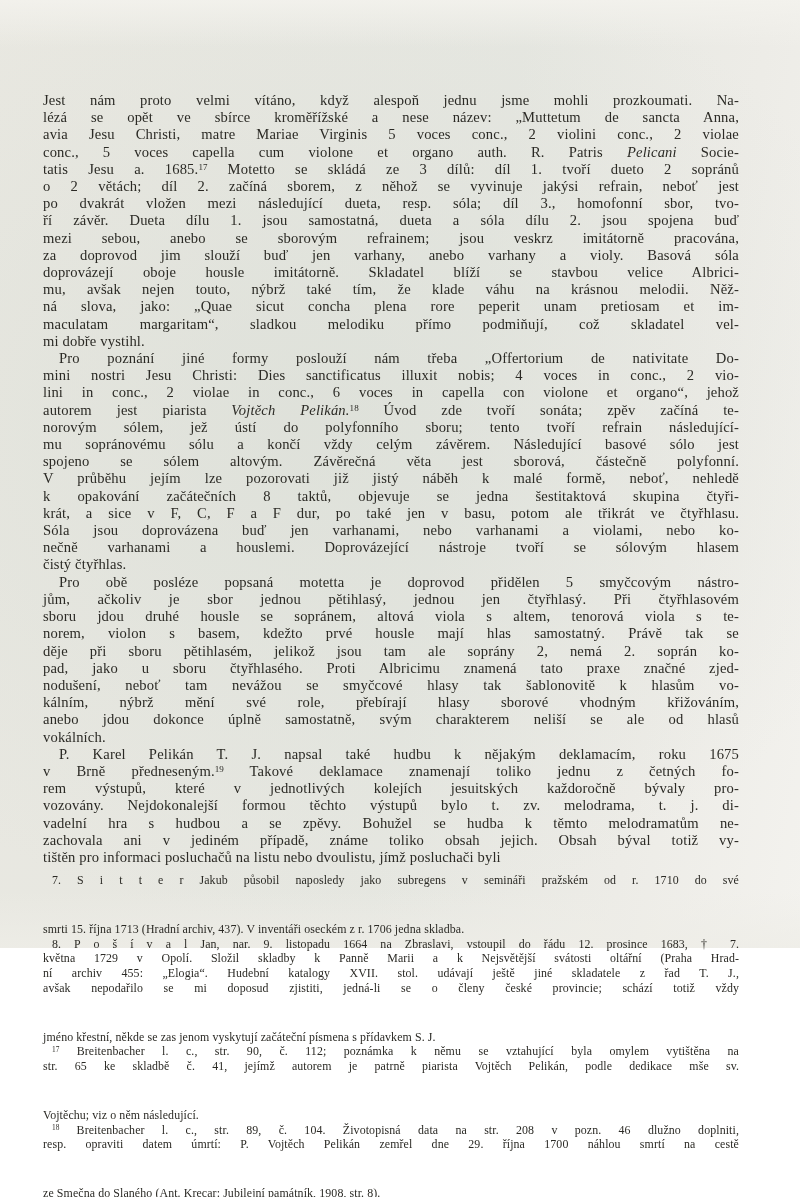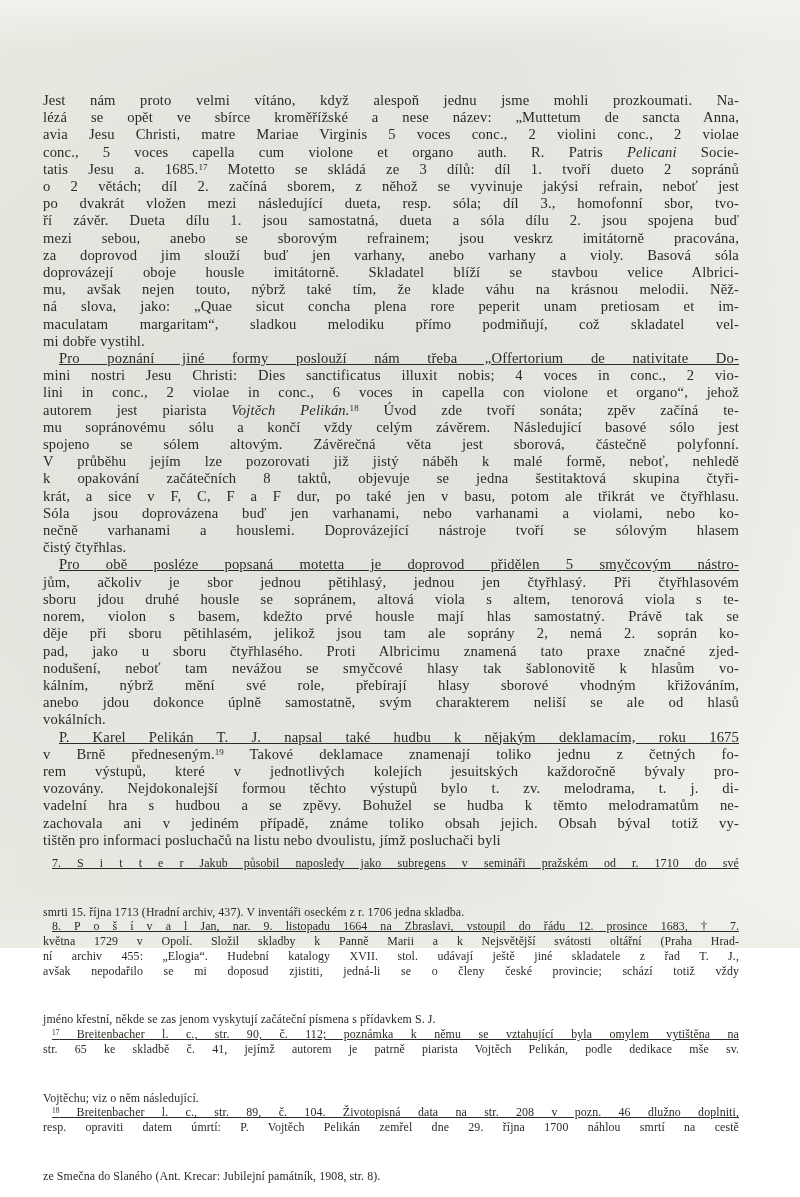--- a/index.html
+++ b/index.html
@@ -22,21 +22,21 @@
     left: 43px; top: 92px; width: 696px;
   }
   .bodytext .line {
     font-size: 14.6px;
     line-height: 17.2px;
     letter-spacing: 0.15px;
     text-align: justify;
     text-align-last: justify;
     white-space: normal;
   }
-  .line.indent { text-indent: 16px; text-decoration: underline; }
+  .line.indent { text-indent: 16px; }
   .line.last { text-align-last: left; }
   .footnotes { margin-top: 7px; }
   .footnotes .line {
     font-size: 11.9px;
     line-height: 14.75px;
     letter-spacing: 0.1px;
     text-align: justify;
     text-align-last: justify;
   }
   .footnotes .line.indent { text-indent: 9px; }
@@ -75,20 +75,21 @@
         <div class="line">za doprovod jim slouží buď jen varhany, anebo varhany a violy. Basová sóla</div>
         <div class="line">doprovázejí oboje housle imitátorně. Skladatel blíží se stavbou velice Albrici-</div>
         <div class="line">mu, avšak nejen touto, nýbrž také tím, že klade váhu na krásnou melodii. Něž-</div>
         <div class="line">ná slova, jako: „Quae sicut concha plena rore peperit unam pretiosam et im-</div>
         <div class="line">maculatam margaritam“, sladkou melodiku přímo podmiňují, což skladatel vel-</div>
         <div class="line last">mi dobře vystihl.</div>
         <div class="line indent">Pro poznání jiné formy poslouží nám třeba „Offertorium de nativitate Do-</div>
         <div class="line">mini nostri Jesu Christi: Dies sanctificatus illuxit nobis; 4 voces in conc., 2 vio-</div>
         <div class="line">lini in conc., 2 violae in conc., 6 voces in capella con violone et organo“, jehož</div>
         <div class="line">autorem jest piarista <i>Vojtěch Pelikán.</i><sup>18</sup> Úvod zde tvoří sonáta; zpěv začíná te-</div>
+        <div class="line">norovým sólem, jež ústí do polyfonního sboru; tento tvoří refrain následující-</div>
         <div class="line">mu sopránovému sólu a končí vždy celým závěrem. Následující basové sólo jest</div>
         <div class="line">spojeno se sólem altovým. Závěrečná věta jest sborová, částečně polyfonní.</div>
         <div class="line">V průběhu jejím lze pozorovati již jistý náběh k malé formě, neboť, nehledě</div>
         <div class="line">k opakování začátečních 8 taktů, objevuje se jedna šestitaktová skupina čtyři-</div>
         <div class="line">krát, a sice v F, C, F a F dur, po také jen v basu, potom ale třikrát ve čtyřhlasu.</div>
         <div class="line">Sóla jsou doprovázena buď jen varhanami, nebo varhanami a violami, nebo ko-</div>
         <div class="line">nečně varhanami a houslemi. Doprovázející nástroje tvoří se sólovým hlasem</div>
         <div class="line last">čistý čtyřhlas.</div>
         <div class="line indent">Pro obě posléze popsaná motetta je doprovod přidělen 5 smyčcovým nástro-</div>
         <div class="line">jům, ačkoliv je sbor jednou pětihlasý, jednou jen čtyřhlasý. Při čtyřhlasovém</div>

